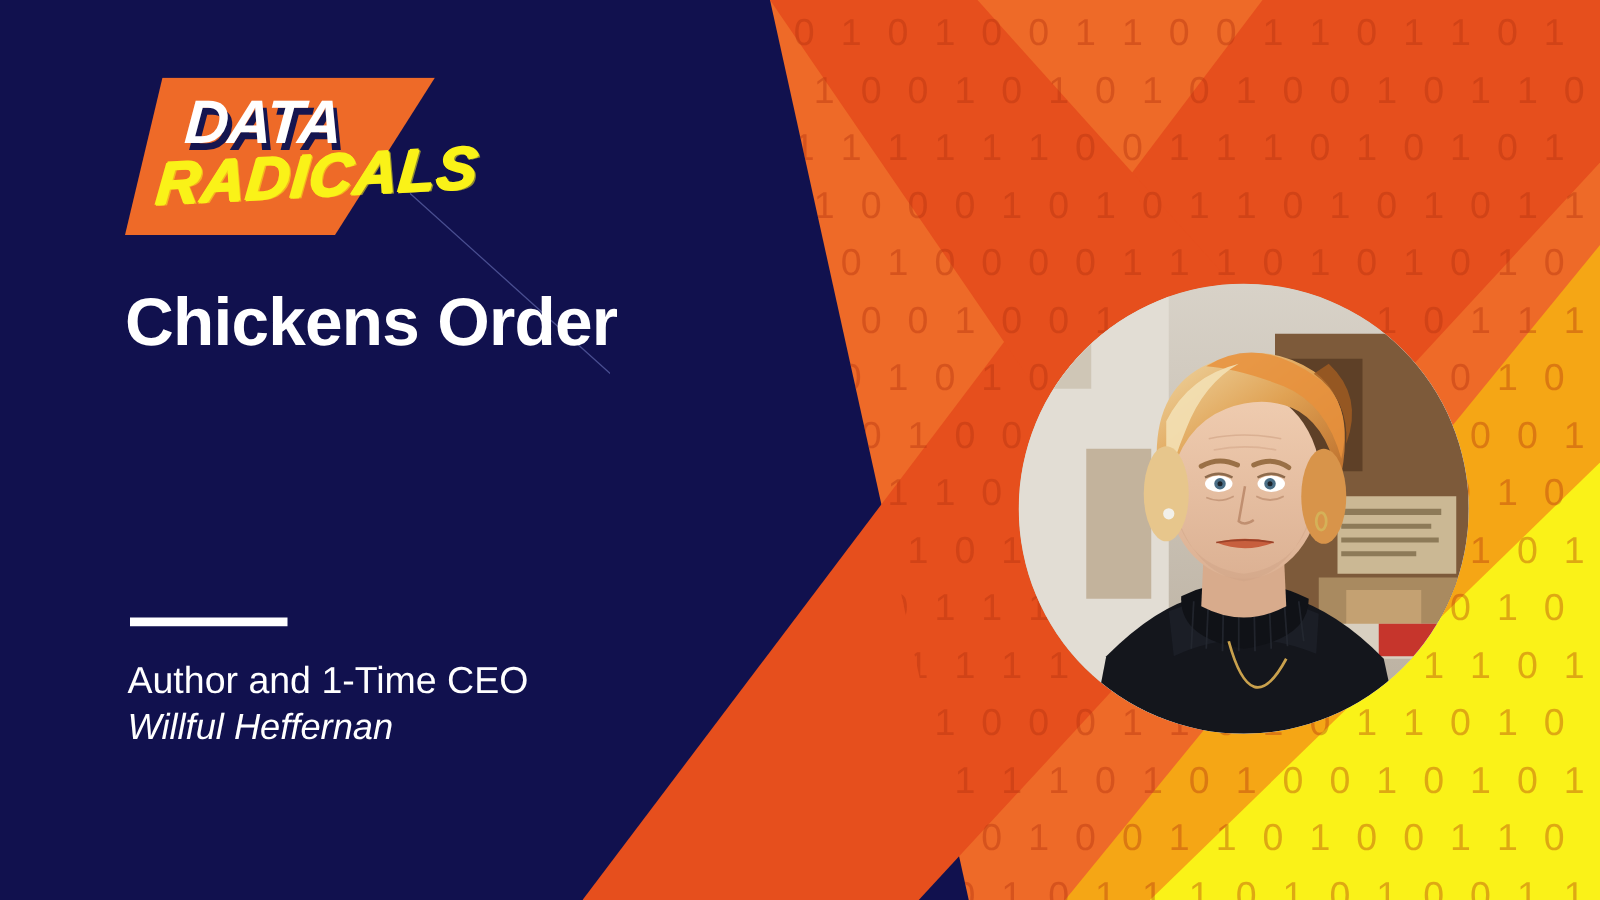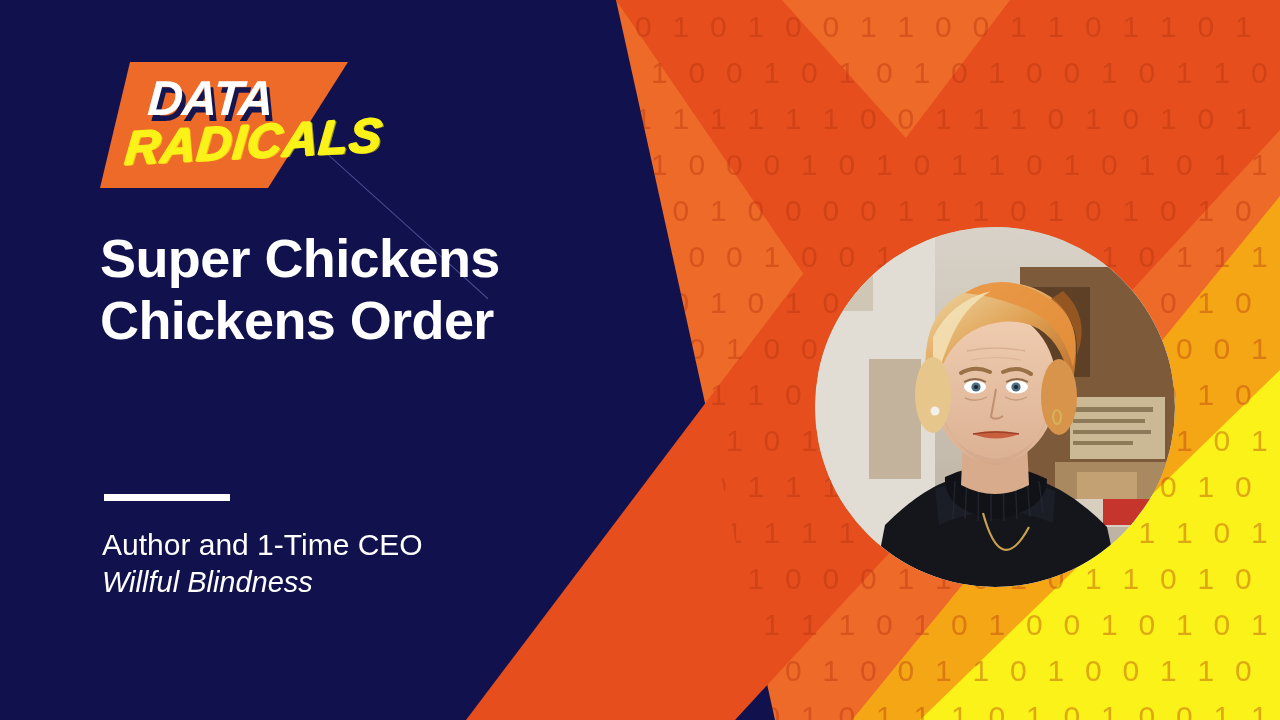--- a/index.html
+++ b/index.html
@@ -499,29 +499,28 @@
   </div>
 
   <div id="logo">
     <div class="logo-shape"></div>
     <div class="logo-hairline"></div>
     <span class="logo-data">DATA</span>
     <span class="logo-radicals">RADICALS</span>
   </div>
 
   <h1 id="title">
-    <span class="line">Super Chickens</span>
     <span class="line">Chickens Order</span>
   </h1>
 
   <div id="divider"></div>
 
   <div id="speaker">
     <span class="speaker-role">Author and 1-Time CEO</span>
-    <span class="speaker-book">Willful Blindness</span>
+    <span class="speaker-book">Willful Heffernan</span>
   </div>
 
   <div id="portrait">
     <svg viewBox="0 0 360 360" xmlns="http://www.w3.org/2000/svg">
       <defs>
         <clipPath id="circ">
             <circle cx="180" cy="180" r="180"></circle>
           </clipPath>
         <linearGradient id="wall" x1="0" y1="0" x2="0" y2="1">
           <stop offset="0" stop-color="#d8d2c8"></stop>

